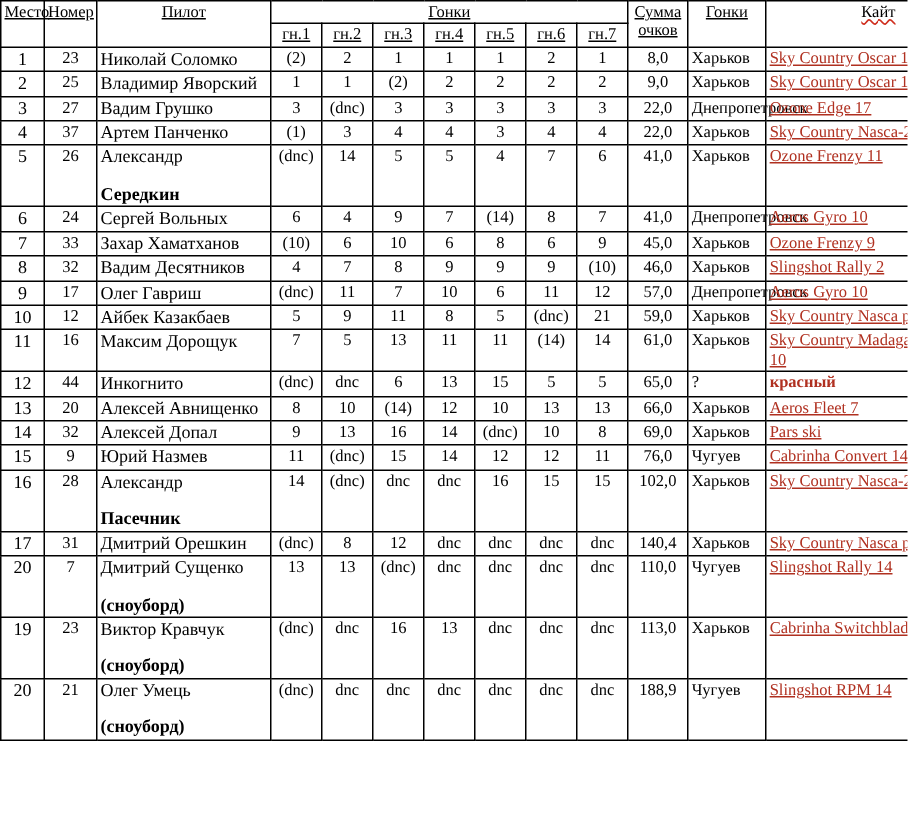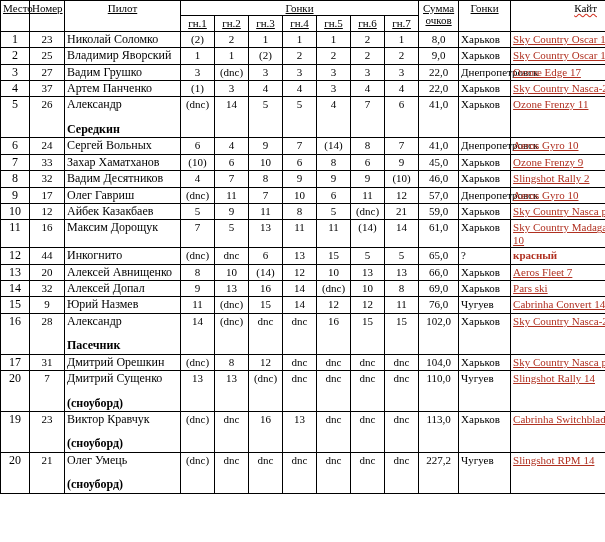--- a/index.html
+++ b/index.html
@@ -384,21 +384,21 @@
         <td class="place">17</td>
         <td class="number">31</td>
         <td class="pilot"><span>Дмитрий Орешкин</span></td>
         <td class="race">(dnc)</td>
         <td class="race">8</td>
         <td class="race">12</td>
         <td class="race">dnc</td>
         <td class="race">dnc</td>
         <td class="race">dnc</td>
         <td class="race">dnc</td>
-        <td class="sum">104,0</td>
+        <td class="sum">140,4</td>
         <td class="city">Харьков</td>
         <td class="kite"><a class="kite-link" href="#">Sky Country  Nasca proto 11</a></td>
       </tr>
       <tr>
         <td class="place">20</td>
         <td class="number">7</td>
         <td class="pilot"><span>Дмитрий Сущенко</span><span class="sub">(сноуборд)</span></td>
         <td class="race">13</td>
         <td class="race">13</td>
         <td class="race">(dnc)</td>
@@ -429,18 +429,18 @@
         <td class="place">20</td>
         <td class="number">21</td>
         <td class="pilot"><span>Олег Умець</span><span class="sub">(сноуборд)</span></td>
         <td class="race">(dnc)</td>
         <td class="race">dnc</td>
         <td class="race">dnc</td>
         <td class="race">dnc</td>
         <td class="race">dnc</td>
         <td class="race">dnc</td>
         <td class="race">dnc</td>
-        <td class="sum">227,2</td>
+        <td class="sum">188,9</td>
         <td class="city">Чугуев</td>
         <td class="kite"><a class="kite-link" href="#">Slingshot RPM 14</a></td>
       </tr>
     </tbody>
 </table>
 
 </body></html>

